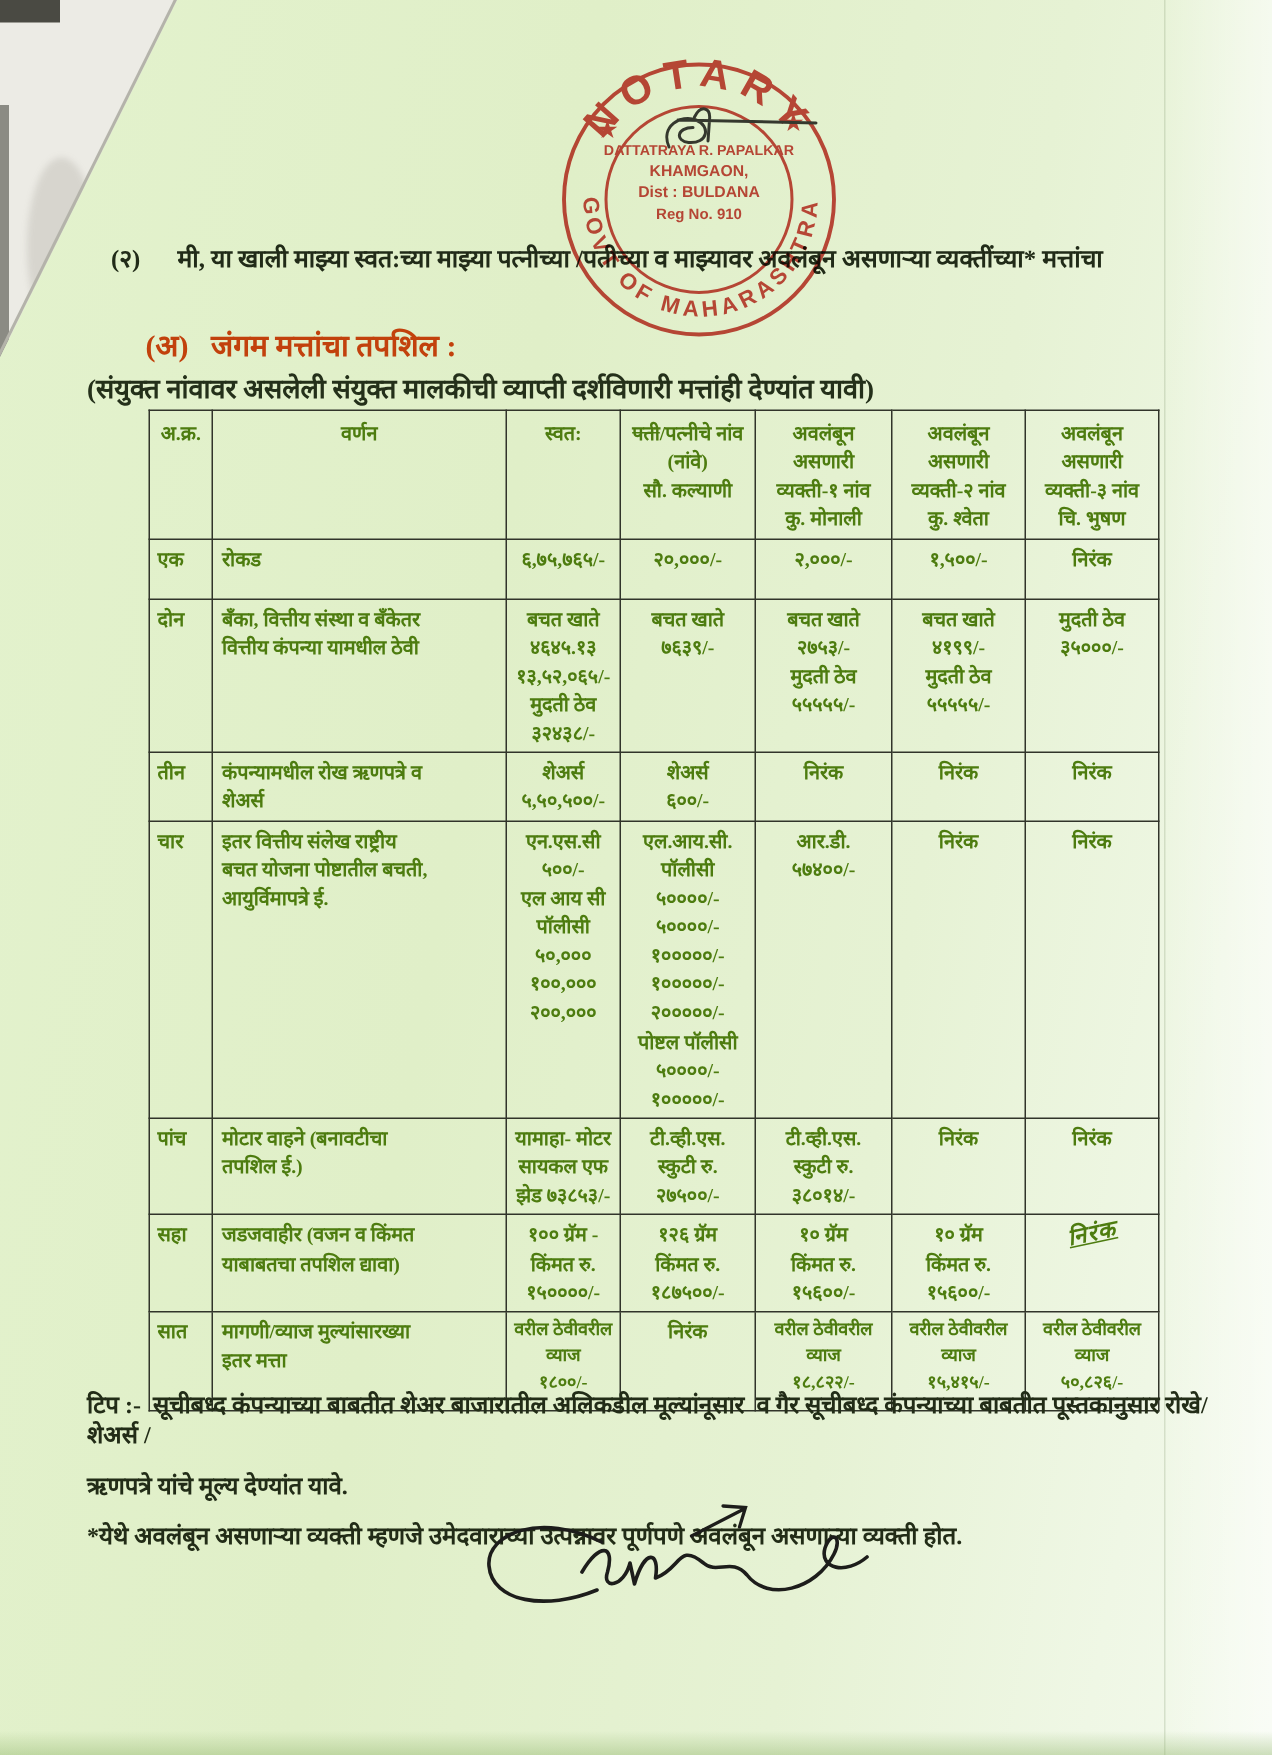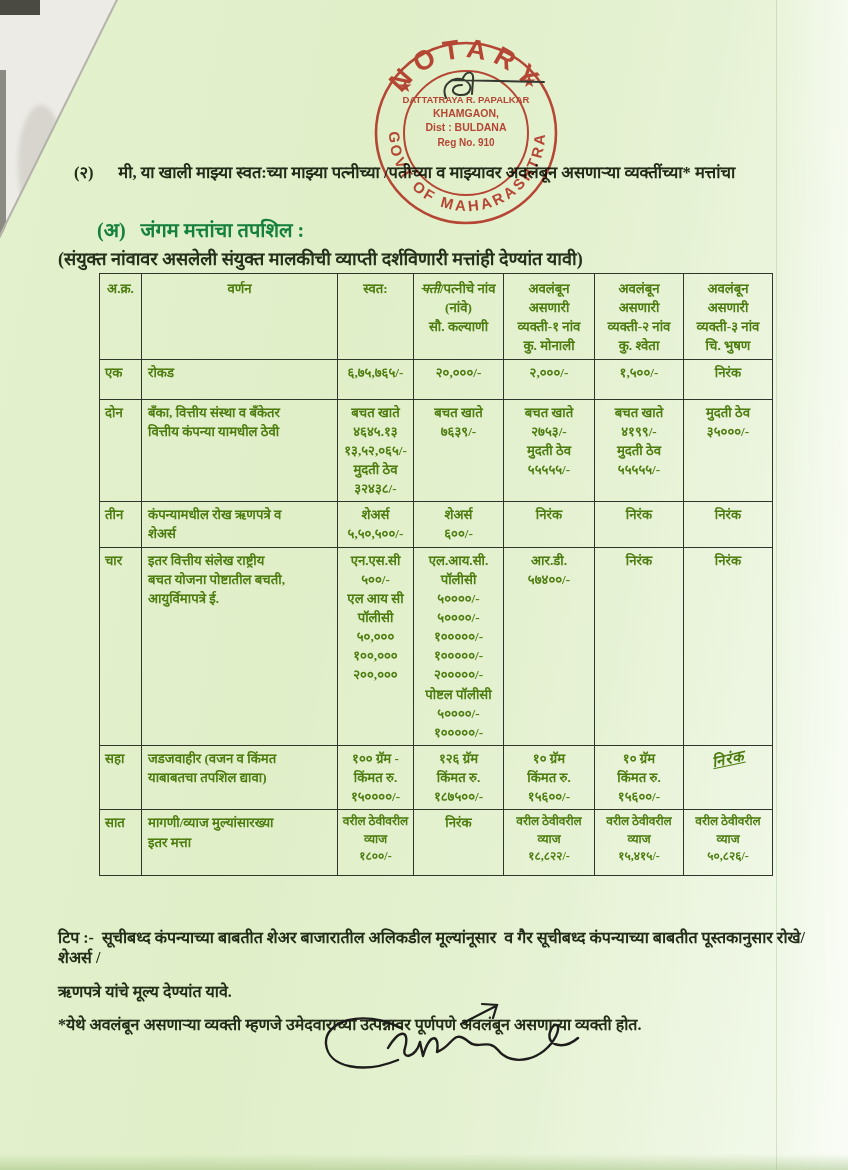--- a/index.html
+++ b/index.html
@@ -21,39 +21,39 @@
   }
   .diag-line{position:absolute;left:118px;top:0;width:267px;height:2px;background:#b4b3aa;transform-origin:0 0;transform:rotate(116.4deg);}
   .fold-line{position:absolute;left:776px;top:0;width:1px;height:1170px;background:rgba(130,150,110,.25);}
   .bottom-strip{position:absolute;left:0;bottom:0;width:848px;height:16px;background:linear-gradient(180deg,rgba(150,185,115,.0),rgba(150,185,115,.45));}
   .right-light{position:absolute;right:0;top:0;width:70px;height:1170px;background:linear-gradient(90deg,rgba(255,255,255,0),rgba(255,255,255,.5));}
 
   .abs{position:absolute;}
   .prew{white-space:pre-wrap;}
 
   .clause{left:74px;top:158px;width:716px;font-size:16.5px;font-weight:bold;line-height:30px;color:#212b18;}
-  .section-head{left:97px;top:216px;font-size:20px;font-weight:bold;color:#15803d;}
+  .section-head{left:97px;top:216px;font-size:20px;font-weight:bold;color:#c2410c;}
   .section-sub{left:58px;top:246px;font-size:18px;font-weight:bold;color:#24301a;}
 
   table.assets{
     position:absolute;left:99px;top:273px;width:673px;
     border-collapse:collapse;table-layout:fixed;
     font-size:13.2px;font-weight:bold;color:#4d7c0f;
   }
   table.assets th,table.assets td{
     border:1.6px solid #31342a;
     padding:3px 4px;vertical-align:top;overflow:hidden;
     white-space:pre-line;line-height:1.45;
   }
   table.assets th{text-align:center;font-weight:bold;padding-top:5px;}
   table.assets td{text-align:center;}
   table.assets td.sr{text-align:left;padding-left:5px;}
   table.assets td.desc{text-align:left;padding-left:6px;}
   td.vmid{vertical-align:middle;}
-  .struck{text-decoration:line-through;font-style:italic;}
+  .struck{text-decoration:line-through;}
   .hand{display:inline-block;transform:rotate(-12deg);font-style:italic;font-size:15px;letter-spacing:1px;text-decoration:underline;}
   tr.hrow{height:77px;} tr.r1{height:40px;} tr.r2{height:98px;margin-top:20px;} tr.r3{height:45px;margin-left:32px;}
   tr.r4{height:196px;margin-left:10px;} tr.r5{height:62px;} tr.r6{height:64px;} tr.r7{height:66px;}
   td.small{font-size:12px;line-height:1.5;}
 
   .tipblock{left:58px;top:928px;width:750px;font-size:16px;font-weight:bold;line-height:20px;color:#222c17;}
   .tipblock .t1{margin-bottom:14px;}
   .tipblock .t2{margin-bottom:13px;}
 
   .stamp{left:366px;top:36px;width:204px;height:204px;mix-blend-mode:multiply;opacity:.92;}
@@ -194,20 +194,36 @@
 १०००००/-
 २०००००/-
 पोष्टल पॉलीसी
 ५००००/-
 १०००००/-</td>
     <td>आर.डी.
 ५७४००/-</td>
     <td class="vmid">निरंक</td>
     <td class="vmid">निरंक</td>
   </tr>
+  <tr class="r5">
+    <td class="sr">पांच</td>
+    <td class="desc">मोटार वाहने (बनावटीचा
+तपशिल ई.)</td>
+    <td>यामाहा- मोटर
+सायकल एफ
+झेड ७३८५३/-</td>
+    <td>टी.व्ही.एस.
+स्कुटी रु.
+२७५००/-</td>
+    <td>टी.व्ही.एस.
+स्कुटी रु.
+३८०१४/-</td>
+    <td class="vmid">निरंक</td>
+    <td class="vmid">निरंक</td>
+  </tr>
   <tr class="r6">
     <td class="sr">सहा</td>
     <td class="desc">जडजवाहीर (वजन व किंमत
 याबाबतचा तपशिल द्यावा)</td>
     <td>१०० ग्रॅम -
 किंमत रु.
 १५००००/-</td>
     <td>१२६ ग्रॅम
 किंमत रु.
 १८७५००/-</td>

